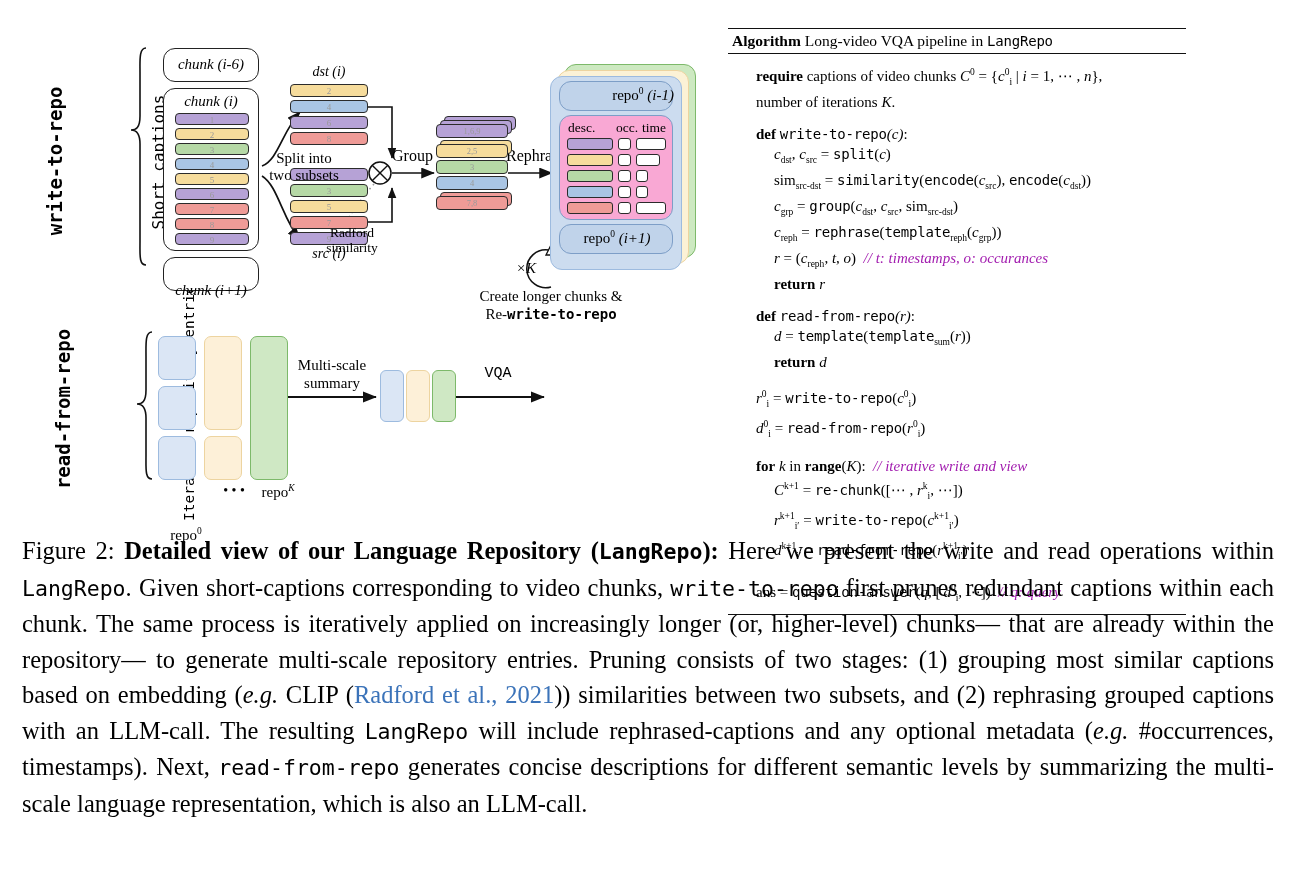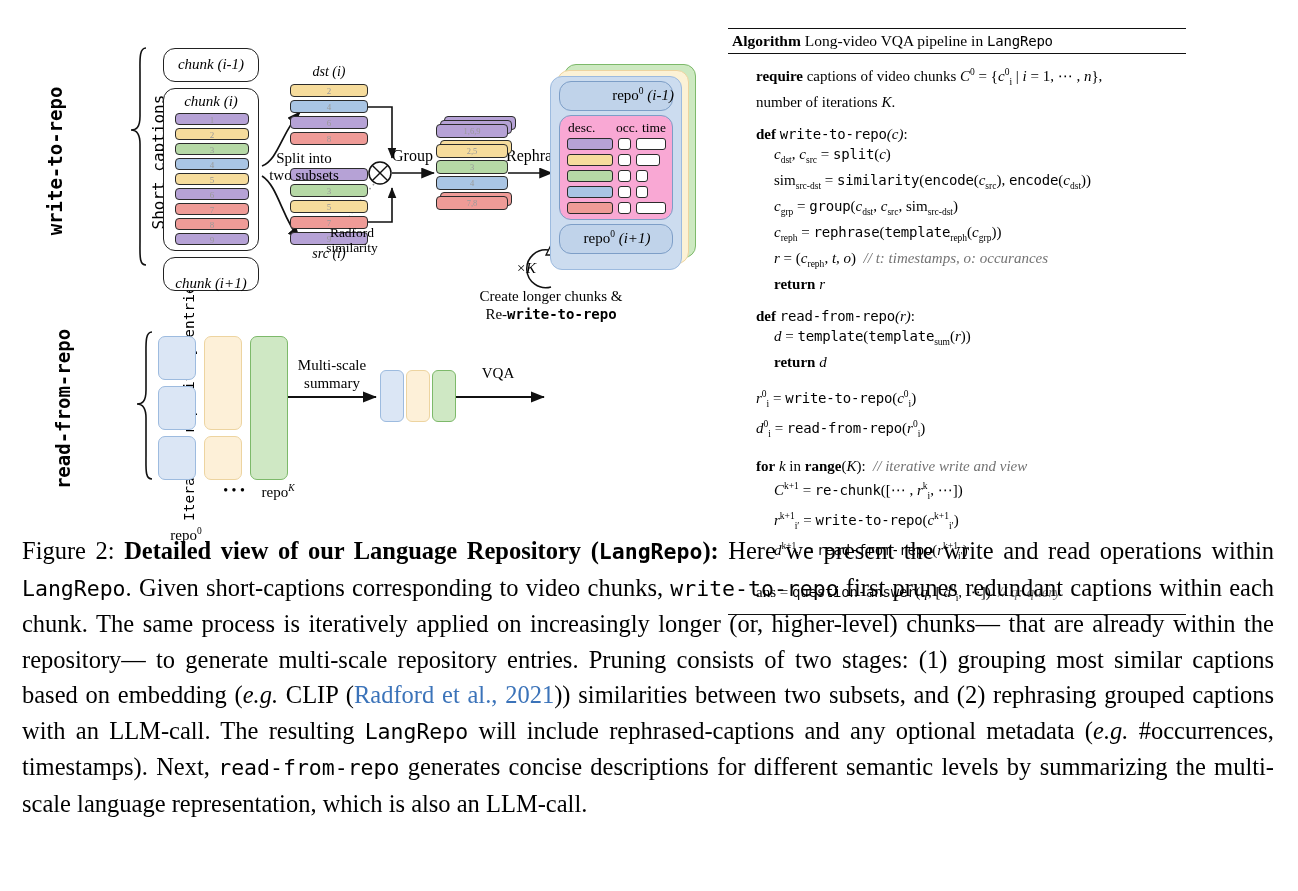--- a/index.html
+++ b/index.html
@@ -53,21 +53,21 @@
   
   .algo{position:absolute;left:728px;top:28px;width:458px;}
   .rule{border-top:1.4px solid #111;}
   .rule2{border-top:0.9px solid #111;}
   .algoHead{font-family:"Liberation Serif",serif;font-size:15.5px;padding:3px 2px 3px 4px;}
   .algoBody{font-family:"Liberation Serif",serif;font-size:15px;padding:8px 2px 6px 10px;}
   .ln{white-space:nowrap;margin:0;line-height:20px;}
   .ind1{padding-left:18px;}
   .ind2{padding-left:36px;}
   .gap{height:12px;}
-  .cmt{color:#737373;font-style:italic;}
+  .cmt{color:#a21caf;font-style:italic;}
   .code{font-family:"DejaVu Sans Mono",monospace;font-size:14px;letter-spacing:-0.2px;}
   .mi{font-family:"Liberation Serif",serif;font-style:italic;}
   sub.sm{font-size:9.5px;font-style:normal;font-family:"Liberation Serif",serif;}
   sup.sm{font-size:9.5px;font-style:normal;}
 
   
   .caption{
     position:absolute;left:22px;top:533px;width:1252px;
     font-family:"Liberation Serif",serif;font-size:24.5px;line-height:35.5px;
     text-align:justify;
@@ -122,40 +122,40 @@
 
   <div class="vlabel" style="left:-20px;top:150px;width:150px;font-size:19px;transform:rotate(-90deg);text-align:center;">write-to-repo</div>
 
   <div class="vlabel" style="left:-22px;top:398px;width:170px;font-size:19px;transform:rotate(-90deg);text-align:center;">read-from-repo</div>
 
   <div class="vlabel serif" style="left:93px;top:155px;width:130px;font-size:16px;transform:rotate(-90deg);text-align:center;font-weight:normal;">Short captions</div>
 
   <div class="vlabel serif" style="left:79px;top:403px;width:220px;font-size:14.5px;transform:rotate(-90deg);text-align:center;font-weight:normal;">Iterative repository entries</div>
 
   <div class="chunkbox" style="left:163px;top:48px;width:96px;height:34px;">
-    <div class="ttl it" style="top:7px;">chunk (i-1)</div>
+    <div class="ttl it" style="top:7px;">chunk (i-6)</div>
   </div>
 
   <div class="chunkbox" style="left:163px;top:88px;width:96px;height:163px;">
     <div class="ttl it">chunk (i)</div>
     <div id="chunkCaps">
         <div class="cap" style="left: 11px; top: 24px; width: 74px; height: 12px; background: rgb(182, 162, 214);">1</div>
         <div class="cap" style="left: 11px; top: 39px; width: 74px; height: 12px; background: rgb(246, 220, 156);">2</div>
         <div class="cap" style="left: 11px; top: 54px; width: 74px; height: 12px; background: rgb(182, 217, 166);">3</div>
         <div class="cap" style="left: 11px; top: 69px; width: 74px; height: 12px; background: rgb(169, 197, 228);">4</div>
         <div class="cap" style="left: 11px; top: 84px; width: 74px; height: 12px; background: rgb(246, 220, 156);">5</div>
         <div class="cap" style="left: 11px; top: 99px; width: 74px; height: 12px; background: rgb(182, 162, 214);">6</div>
         <div class="cap" style="left: 11px; top: 114px; width: 74px; height: 12px; background: rgb(239, 155, 151);">7</div>
         <div class="cap" style="left: 11px; top: 129px; width: 74px; height: 12px; background: rgb(239, 155, 151);">8</div>
         <div class="cap" style="left: 11px; top: 144px; width: 74px; height: 12px; background: rgb(182, 162, 214);">9</div>
       </div>
   </div>
 
   <div class="chunkbox" style="left:163px;top:257px;width:96px;height:34px;">
-    <div class="ttl it" style="top:17px;">chunk (i+1)</div>
+    <div class="ttl it" style="top:24px;">chunk (i+1)</div>
   </div>
 
   <div class="tinyitem it" style="left:290px;top:64px;width:78px;text-align:center;">dst (i)</div>
   <div id="dstCaps" class="abs" style="left:290px;top:84px;">
       <div class="cap" style="left: 0px; top: 0px; width: 78px; height: 13px; background: rgb(246, 220, 156);">2</div>
       <div class="cap" style="left: 0px; top: 16px; width: 78px; height: 13px; background: rgb(169, 197, 228);">4</div>
       <div class="cap" style="left: 0px; top: 32px; width: 78px; height: 13px; background: rgb(182, 162, 214);">6</div>
       <div class="cap" style="left: 0px; top: 48px; width: 78px; height: 13px; background: rgb(239, 155, 151);">8</div>
     </div>
 
@@ -280,21 +280,21 @@
     <span>Multi-scale</span><br>
     <span>summary</span>
   </div>
 
   <div id="sumBlocks" class="abs" style="left:380px;top:370px;">
       <div style="position: absolute; left: 0px; top: 0px; width: 24px; height: 52px; border-radius: 6px; background: rgb(219, 230, 245); border: 1.3px solid rgb(157, 187, 223); box-sizing: border-box;"></div>
       <div style="position: absolute; left: 26px; top: 0px; width: 24px; height: 52px; border-radius: 6px; background: rgb(253, 240, 216); border: 1.3px solid rgb(237, 212, 160); box-sizing: border-box;"></div>
       <div style="position: absolute; left: 52px; top: 0px; width: 24px; height: 52px; border-radius: 6px; background: rgb(207, 232, 196); border: 1.3px solid rgb(125, 185, 106); box-sizing: border-box;"></div>
     </div>
 
-  <div class="abs ctr serif" style="left:468px;top:365px;width:60px;font-size:15px;">VQA</div>
+  <div class="abs ctr serif" style="left:468px;top:365px;width:60px;font-size:15px;font-family:Liberation Mono, monospace;">VQA</div>
 
   <div class="algo">
     <div class="rule"></div>
     <div class="algoHead">
       <span class="bold">Algorithm</span><span> Long-video VQA pipeline in </span><span class="code">LangRepo</span>
     </div>
     <div class="rule2"></div>
 
     <div class="algoBody">
 

